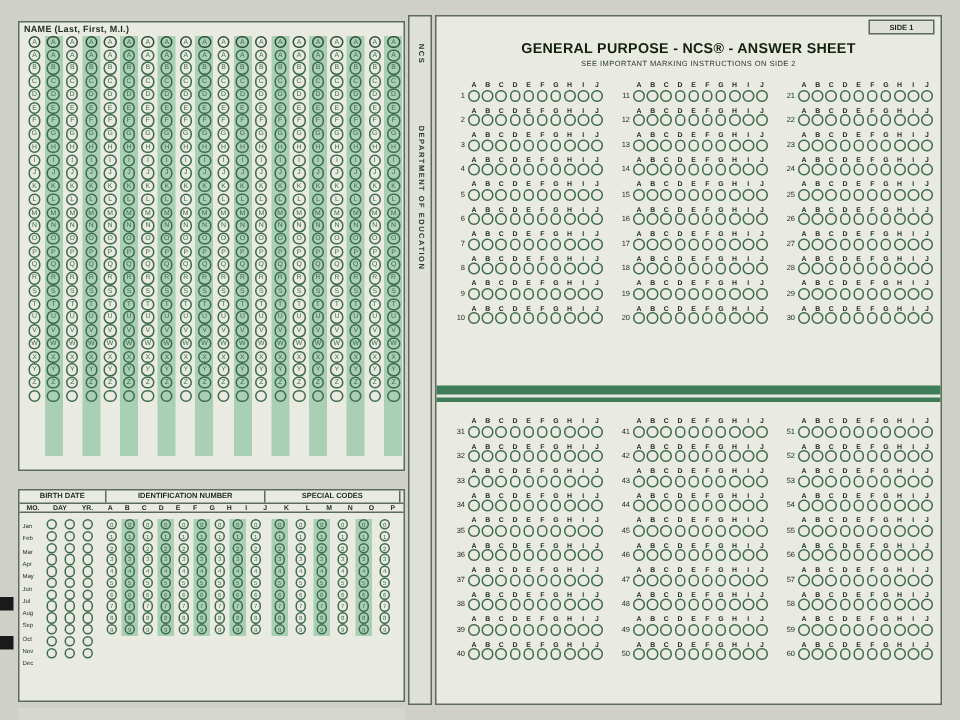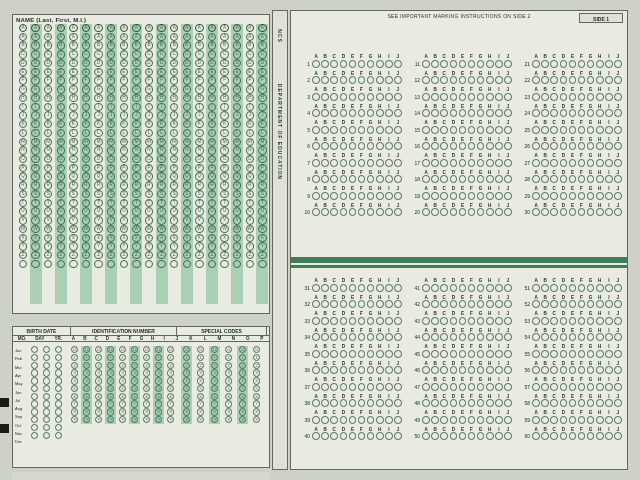--- a/index.html
+++ b/index.html
@@ -941,20 +941,21 @@
   </div>
   <div id="bottom-dark"></div>
 
   <div id="spine">
     <div class="vtext" style="top:22px">NCS</div>
     <div class="vtext" style="top:118px">DEPARTMENT OF EDUCATION</div>
   </div>
 
   <div id="ans-panel">
     <div id="side-tab">SIDE 1</div>
+    <div id="ans-title">GENERAL PURPOSE - NCS® - ANSWER SHEET</div>
     <div id="ans-sub">SEE IMPORTANT MARKING INSTRUCTIONS ON SIDE 2</div>
 
     <div class="green-band" style="top:246px"></div>
     <div class="green-band" style="top:254px;height:3px"></div>
 
     <div id="answer-area">
         <div class="ablock" style="left: 8px; top: 40px;">
           <div class="arow">
             <div class="anum">1</div>
             <div class="opts">

